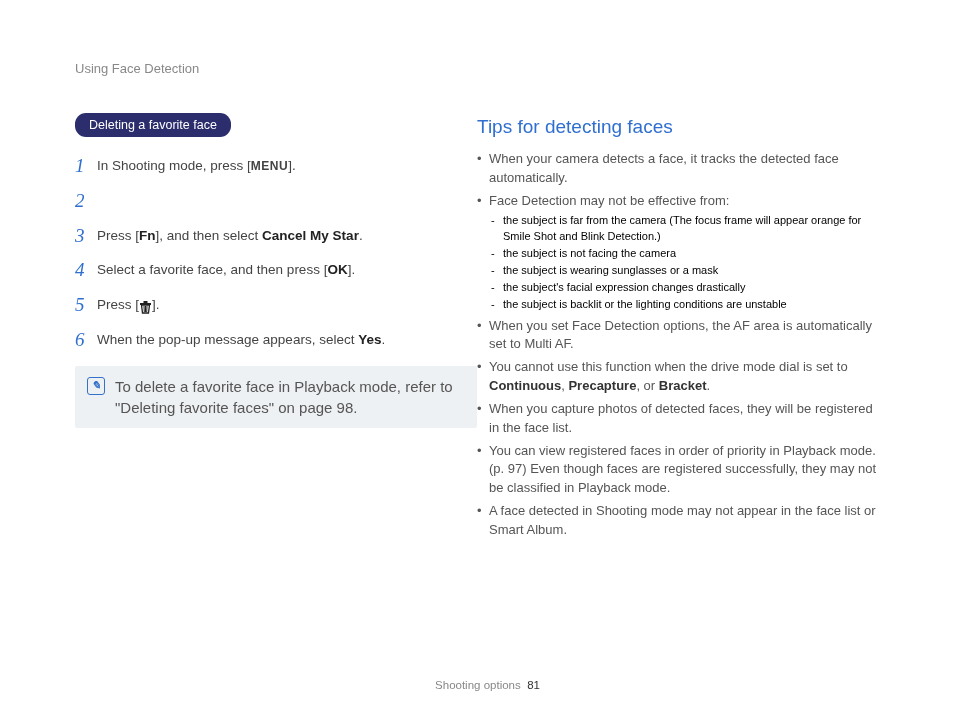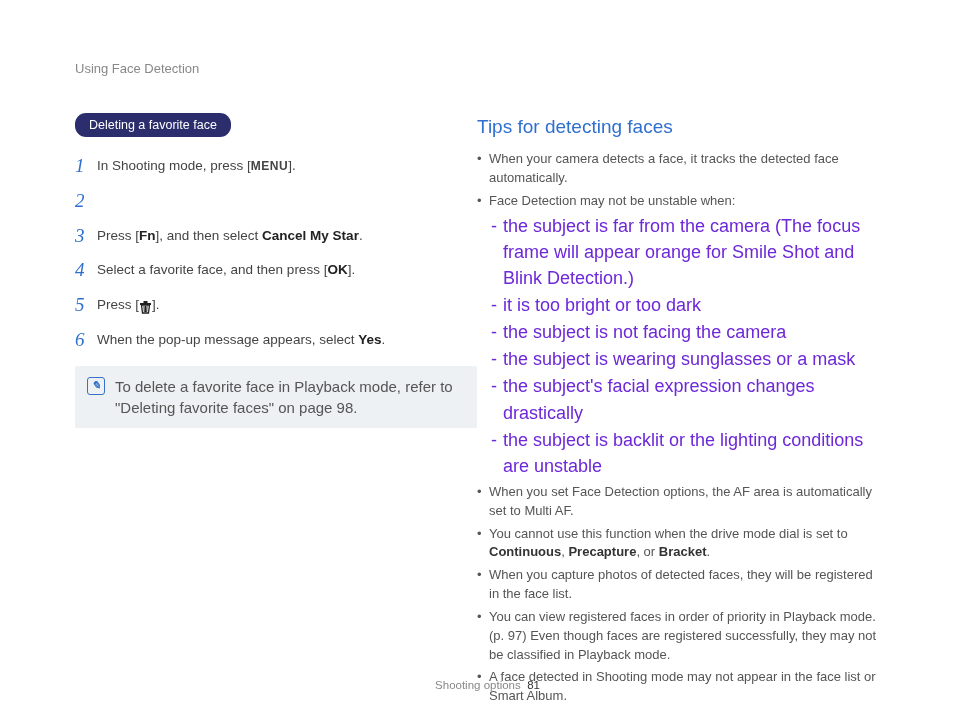--- a/index.html
+++ b/index.html
@@ -112,22 +112,22 @@
     content: "•";
     position: absolute;
     left: 0;
     top: 0;
     color: #555;
   }
   .sub-bullets { list-style: none; margin-top: 2px; }
   .sub-bullets li {
     position: relative;
     padding-left: 14px;
-    color: #6d28d9;
-    font-size: 18px;
+    color: #000000;
+    font-size: 11px;
     margin-bottom: 1px;
   }
   .sub-bullets li::before {
     content: "-";
     position: absolute;
     left: 2px;
     top: 0;
   }
   .bold { font-weight: bold; color: #333; }
   .footer {
@@ -199,24 +199,23 @@
       <div class="note-icon">✎</div>
       <div class="note-text">To delete a favorite face in Playback mode, refer to "Deleting favorite faces" on page 98.</div>
     </div>
   </div>
 
   <div class="col-right">
     <h2 class="tips-heading">Tips for detecting faces</h2>
     <ul class="bullets">
       <li><span>When your camera detects a face, it tracks the detected face automatically.</span></li>
       <li>
-        <span>Face Detection may not be unstable when:</span>
+        <span>Face Detection may not be effective from:</span>
         <ul class="sub-bullets">
           <li>the subject is far from the camera (The focus frame will appear orange for Smile Shot and Blink Detection.)</li>
-          <li>it is too bright or too dark</li>
           <li>the subject is not facing the camera</li>
           <li>the subject is wearing sunglasses or a mask</li>
           <li>the subject's facial expression changes drastically</li>
           <li>the subject is backlit or the lighting conditions are unstable</li>
         </ul>
       </li>
       <li><span>When you set Face Detection options, the AF area is automatically set to Multi AF.</span></li>
       <li>
         <span>You cannot use this function when the drive mode dial is set to </span><span class="bold">Continuous</span><span>, </span><span class="bold">Precapture</span><span>, or </span><span class="bold">Bracket</span><span>.</span>
       </li>

